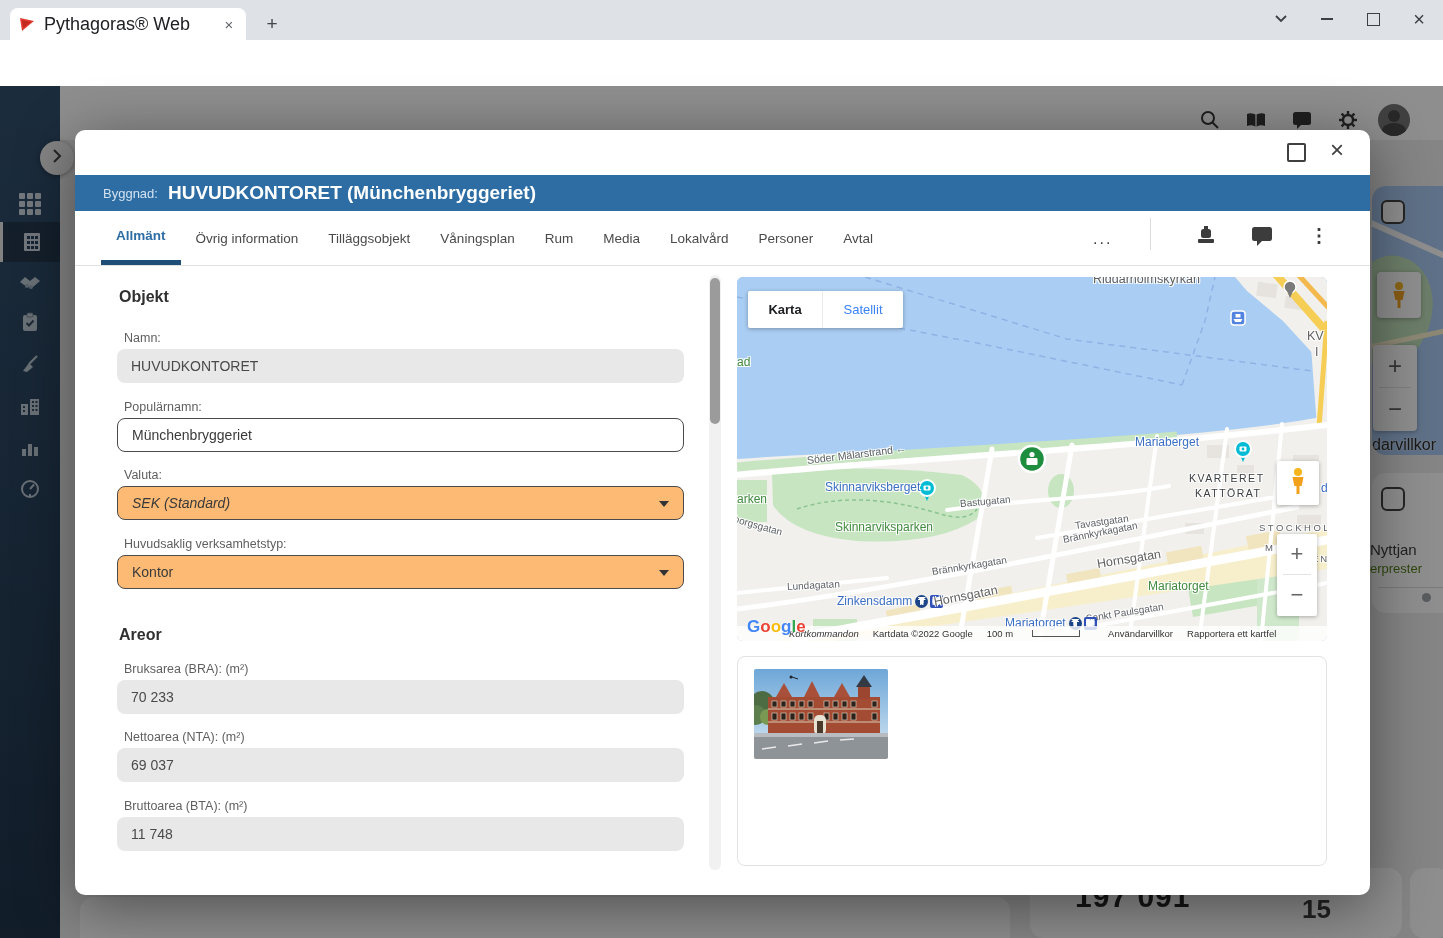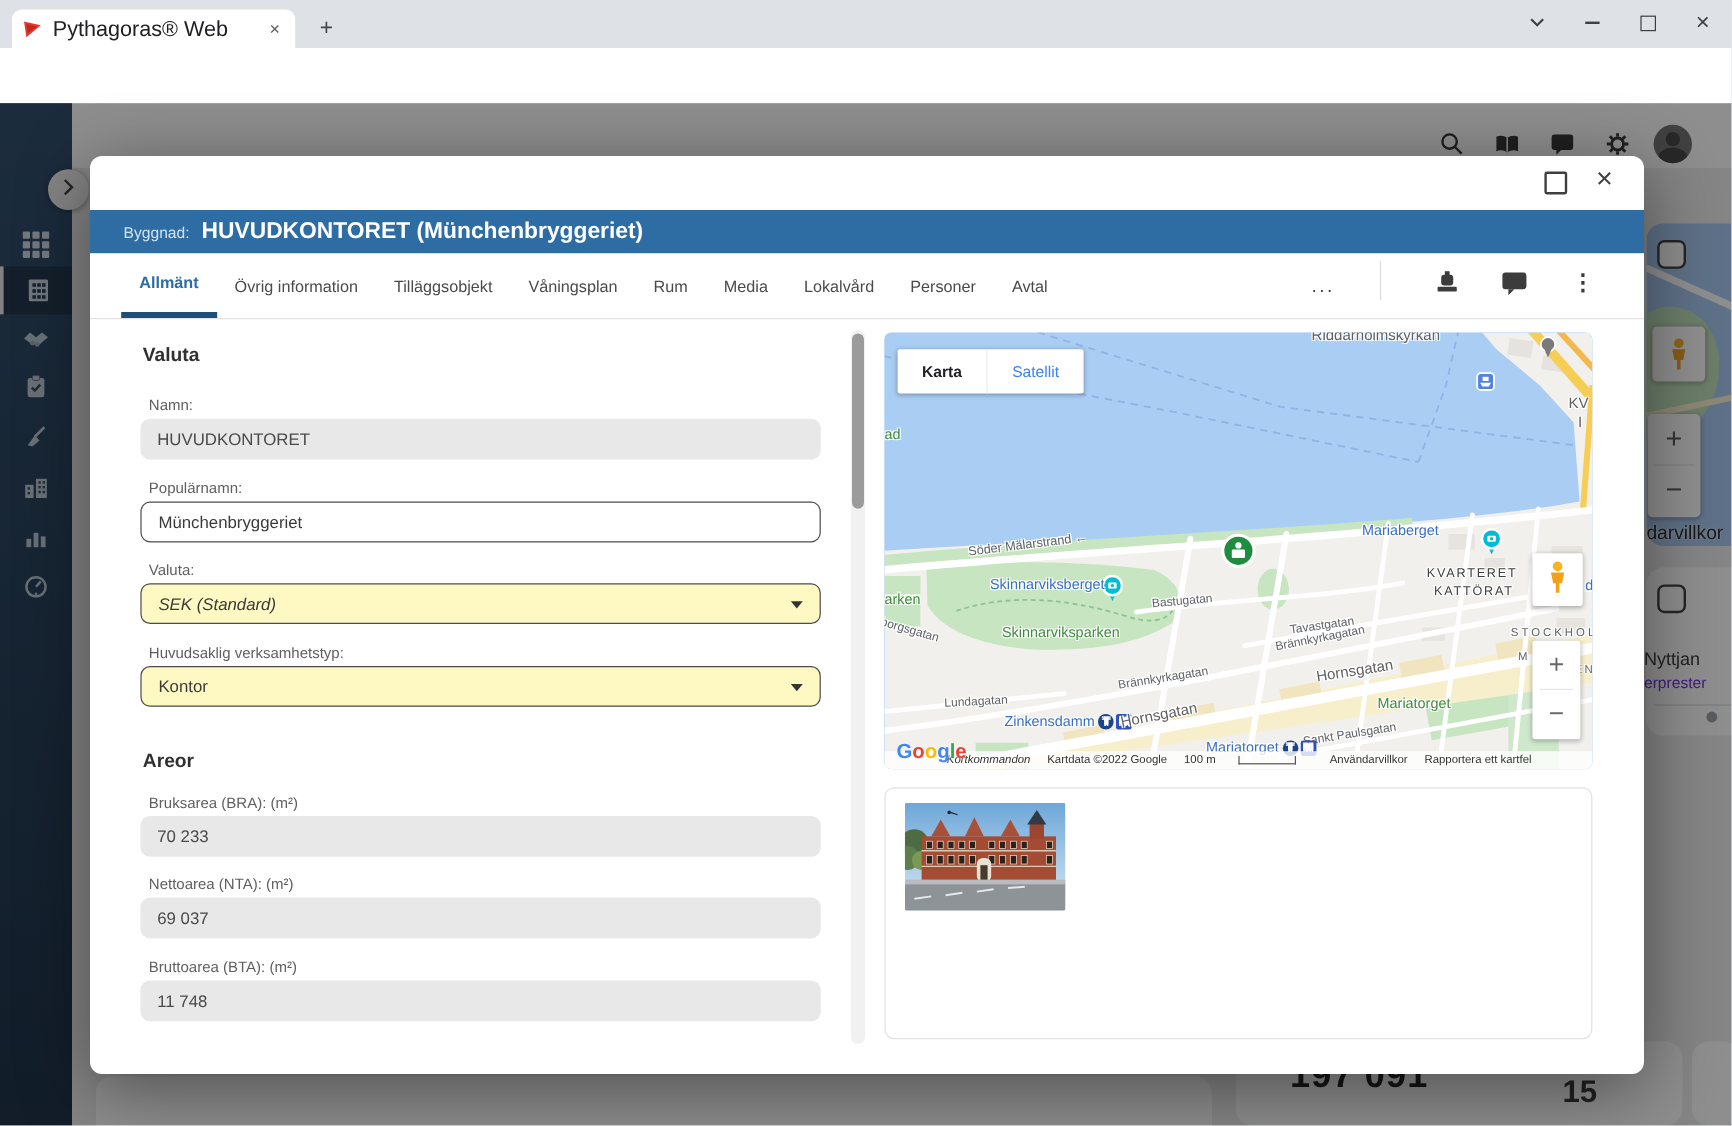--- a/index.html
+++ b/index.html
@@ -40,21 +40,21 @@
   .mtabs{position:absolute;left:0;top:81px;width:1295px;height:55px;border-bottom:1px solid #e2e2e2;
     box-sizing:border-box;display:flex;align-items:stretch;padding-left:26px;}
   .mtab{font-size:13.5px;color:#4a4a4a;display:flex;align-items:center;padding:0 15px;box-sizing:border-box;}
   .mtab.active{color:#2e6da4;border-bottom:5px solid #1f4e79;font-weight:bold;}
   .lbl{position:absolute;font-size:12.5px;color:#5f5f5f;}
   .inp{position:absolute;width:567px;height:34px;box-sizing:border-box;border-radius:8px;
     font-size:14px;color:#3a3a3a;padding:0 14px;font-family:"Liberation Sans",sans-serif;}
   .inp.dis{background:#e8e8e8;border:none;color:#4a4a4a;}
   .inp.txt{background:#fff;border:1px solid #4b4b4b;}
   .sel{position:absolute;width:567px;height:34px;box-sizing:border-box;border:1px solid #4b4b4b;
-    border-radius:8px;font-size:14px;color:#3a3a3a;padding:0 14px;display:flex;align-items:center;background:#fef9c3;}
+    border-radius:8px;font-size:14px;color:#3a3a3a;padding:0 14px;display:flex;align-items:center;background:#fdba74;}
   .caret{position:absolute;right:14px;top:14px;width:0;height:0;border-left:5px solid transparent;
     border-right:5px solid transparent;border-top:6px solid #333;}
   .h2{position:absolute;font-size:16px;font-weight:bold;color:#303030;}
   
   .map{position:absolute;left:662px;top:147px;width:590px;height:364px;border-radius:6px;
     overflow:hidden;background:#a9cdf3;}
   .mlb{position:absolute;font-size:10px;color:#5f6368;white-space:nowrap;
     text-shadow:1px 1px 0 #fff,-1px -1px 0 #fff,1px -1px 0 #fff,-1px 1px 0 #fff;transform-origin:left center;}
   .mlb.blue{color:#3b6fc4;font-size:12px;}
   .mlb.green{color:#418a3f;font-size:12px;}
@@ -305,21 +305,21 @@
       <div style="height:42px;display:flex;align-items:center;justify-content:center;font-size:24px;color:#555;">−</div>
     </div>
     <div class="abs" style="left:0px;top:250px;font-size:16px;color:#222;text-shadow:0 0 2px #fff;">darvillkor</div>
   </div>
 
   <div class="bgcard" style="left:1372px;top:387px;width:71px;height:140px;border-radius:14px 0 0 14px;">
     <div class="abs" style="left:9px;top:14px;">
         <div class="chk"></div>
       </div>
     <div class="abs" style="left:-2px;top:68px;font-size:15px;color:#333;white-space:nowrap;">Nyttjan</div>
-    <div class="abs" style="left:-2px;top:88px;font-size:13px;color:#6d28d9;white-space:nowrap;">erprester</div>
+    <div class="abs" style="left:-2px;top:88px;font-size:13px;color:#4d7c0f;white-space:nowrap;">erprester</div>
     <div class="abs" style="left:6px;top:114px;width:65px;height:1px;background:#d9d9d9;"></div>
     <div class="abs" style="left:50px;top:120px;width:9px;height:9px;border-radius:50%;background:#9aa0a6;"></div>
   </div>
 
   <div class="bgcard" style="left:80px;top:811px;width:930px;height:80px;border-radius:14px;"></div>
   <div class="bgcard" style="left:1030px;top:782px;width:372px;height:70px;border-radius:14px;">
     <div class="abs" style="left:45px;top:12px;font-size:30px;font-weight:bold;color:#1c1c1c;letter-spacing:1px;">197 091</div>
     <div class="abs" style="left:272px;top:26px;font-size:26px;font-weight:bold;color:#333;">15</div>
   </div>
   <div class="bgcard" style="left:1410px;top:782px;width:40px;height:70px;border-radius:14px;"></div>
@@ -359,21 +359,21 @@
       </svg>
   </div>
   <div class="abs" style="left:1176px;top:96px;width:24px;height:24px;">
     <svg width="22" height="20">
         <rect x="1" y="1" width="20" height="14" rx="2.5" fill="#3c3c3c"></rect>
         <polygon points="6,15 6,20 11,15" fill="#3c3c3c"></polygon>
       </svg>
   </div>
   <div class="abs" style="left:1234px;top:94px;width:20px;height:26px;font-size:19px;font-weight:bold;color:#3c3c3c;text-align:center;">⋮</div>
 
-  <div class="h2" style="left:44px;top:158px;">Valuta</div>
+  <div class="h2" style="left:44px;top:158px;">Objekt</div>
 
   <div class="lbl" style="left:49px;top:201px;">Namn:</div>
   <input class="inp dis" style="left: 42px; top: 219px;" disabled="" value="HUVUDKONTORET">
 
   <div class="lbl" style="left:49px;top:270px;">Populärnamn:</div>
   <input class="inp txt" style="left: 42px; top: 288px;" value="Münchenbryggeriet">
 
   <div class="lbl" style="left:49px;top:338px;">Valuta:</div>
   <div class="sel" style="left:42px;top:356px;font-style:italic;">
     <span>SEK (Standard)</span>

